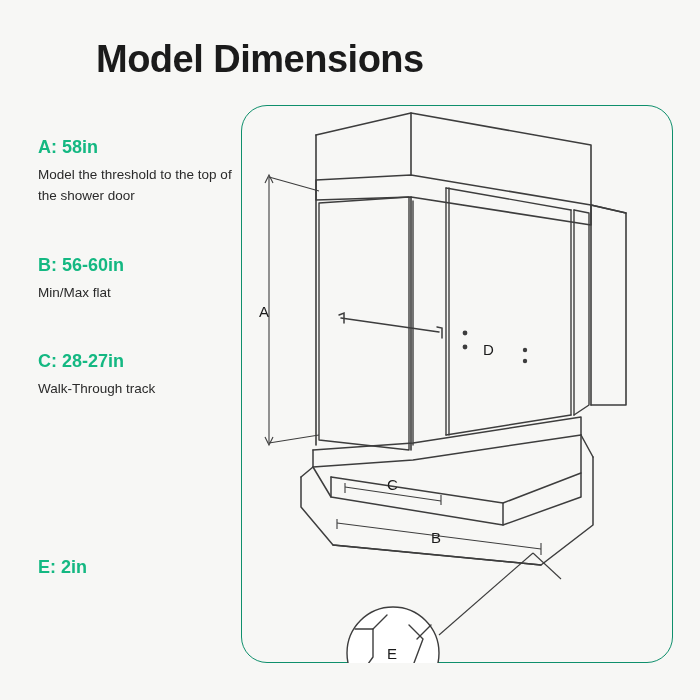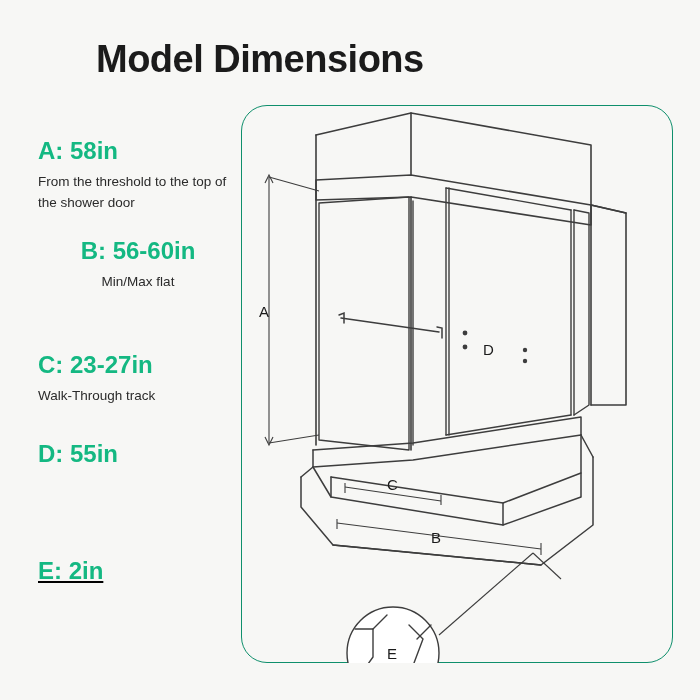--- a/index.html
+++ b/index.html
@@ -26,35 +26,35 @@
     font-weight: bold;
     color: #1b1b1b;
     letter-spacing: -0.5px;
   }
   .spec {
     position: absolute;
     left: 38px;
     width: 200px;
   }
   .spec-label {
-    font-size: 24px;
+    font-size: 18px;
     font-weight: bold;
     color: #14b882;
     margin-bottom: 7px;
   }
   .spec-desc {
     font-size: 13.5px;
     color: #2a2a2a;
     line-height: 1.55;
   }
   #spec-a { top: 137px; }
-  #spec-b { top: 237px; text-align: center; }
+  #spec-b { top: 255px; }
   #spec-c { top: 351px; }
   #spec-d { top: 440px; }
-  #spec-e { top: 557px; text-decoration: underline; }
+  #spec-e { top: 557px; }
 
   #diagram-frame {
     position: absolute;
     left: 241px;
     top: 105px;
     width: 432px;
     height: 558px;
     border: 1.6px solid #0f8f6c;
     border-radius: 26px;
     box-sizing: border-box;
@@ -67,35 +67,34 @@
 </style>
 </head>
 <body>
 
 <div id="page">
 
   <div id="title">Model Dimensions</div>
 
   <div class="spec" id="spec-a">
     <div class="spec-label">A: 58in</div>
-    <div class="spec-desc">From the threshold to the top of the shower door</div>
+    <div class="spec-desc">Model the threshold to the top of the shower door</div>
   </div>
 
   <div class="spec" id="spec-b">
     <div class="spec-label">B: 56-60in</div>
     <div class="spec-desc">Min/Max flat</div>
   </div>
 
   <div class="spec" id="spec-c">
-    <div class="spec-label">C: 23-27in</div>
+    <div class="spec-label">C: 28-27in</div>
     <div class="spec-desc">Walk-Through track</div>
   </div>
 
   <div class="spec" id="spec-d">
-    <div class="spec-label">D: 55in</div>
   </div>
 
   <div class="spec" id="spec-e">
     <div class="spec-label">E: 2in</div>
   </div>
 
   <div id="diagram-frame"></div>
 
   <svg id="diagram-svg" width="432" height="558" viewBox="0 0 432 558">
 

